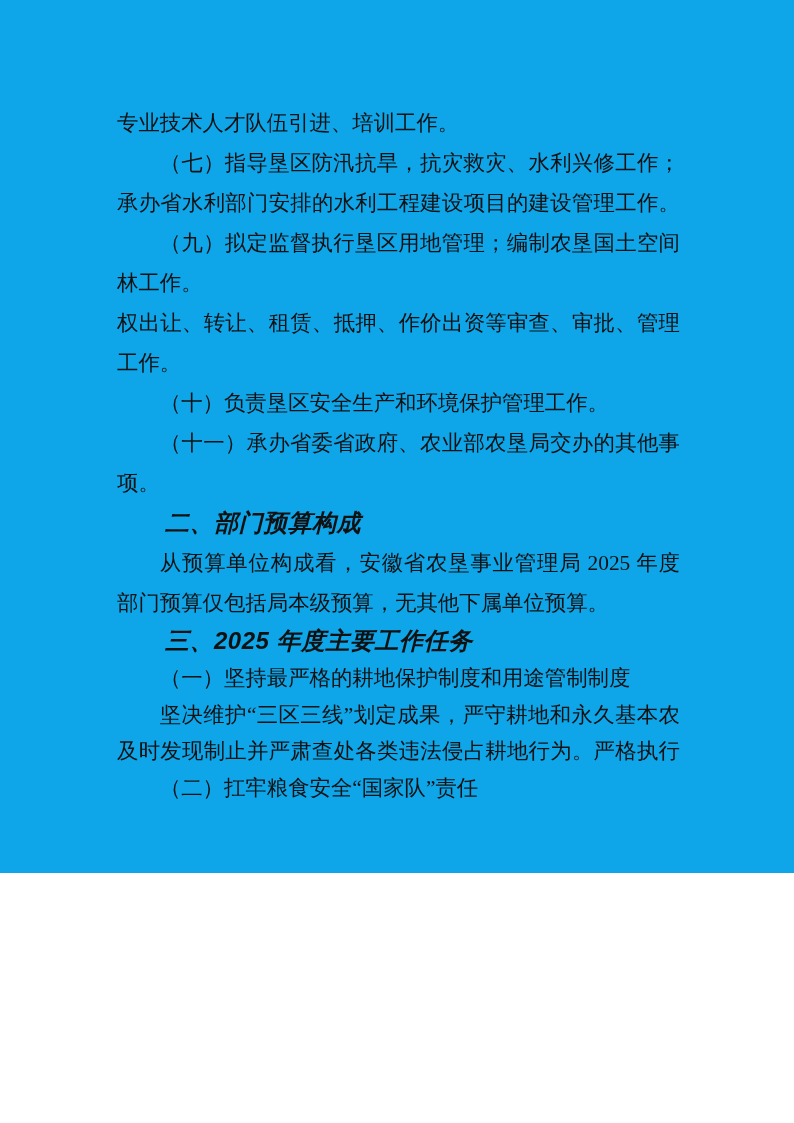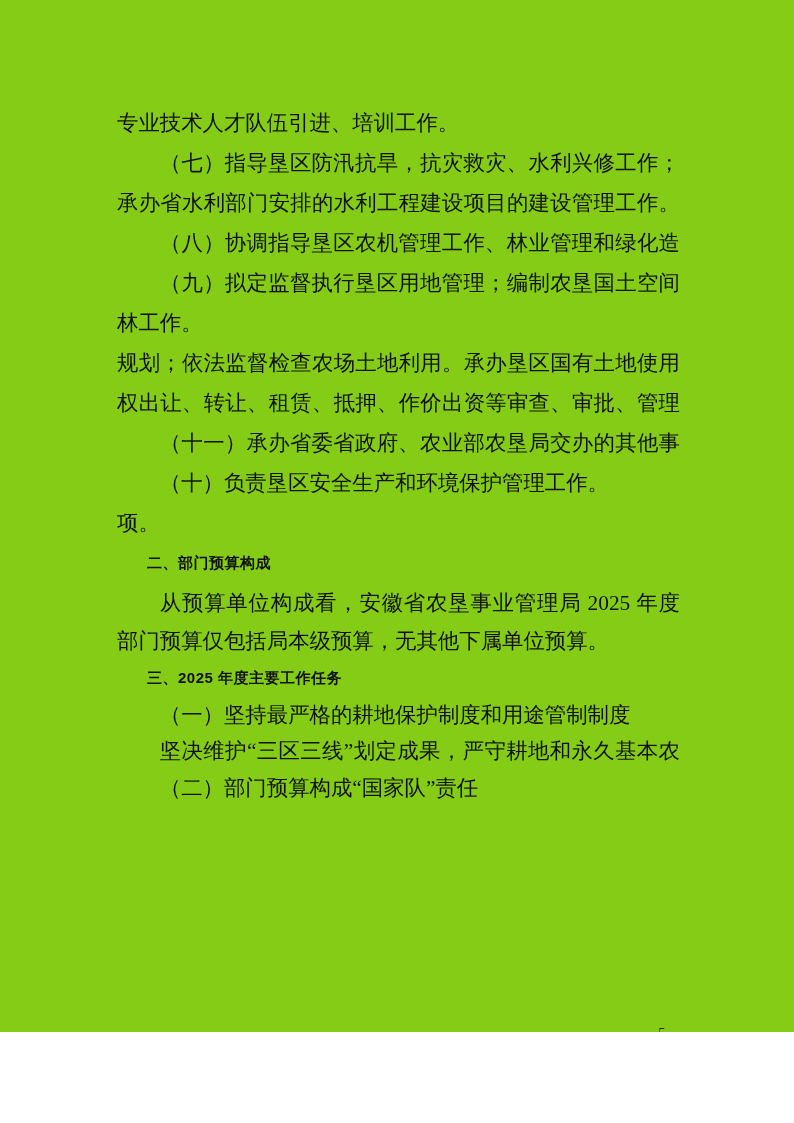--- a/index.html
+++ b/index.html
@@ -3,22 +3,22 @@
 <meta charset="utf-8">
 <style>
   html, body {
     margin: 0;
     padding: 0;
     background: #ffffff;
   }
   .page {
     position: relative;
     width: 794px;
-    height: 1032px;
-    background: #84cc16;
+    height: 873px;
+    background: #0ea5e9;
     overflow: hidden;
     font-family: "Liberation Serif", serif;
     color: #111111;
   }
   .doc-body {
     position: absolute;
     left: 117px;
     top: 103px;
     width: 563px;
   }
@@ -40,51 +40,52 @@
   }
   .line.stretch {
     white-space: normal;
     text-align: justify;
     text-align-last: justify;
     text-justify: inter-ideograph;
   }
   .line.heading {
     font-family: "Liberation Sans", sans-serif;
     font-weight: bold;
-    font-size: 15px;
+    font-size: 24px;
     letter-spacing: 0.5px;
+    font-style: italic;
   }
   .page-number {
     position: absolute;
     right: 117px;
     top: 1025px;
     font-family: "Liberation Serif", serif;
     font-size: 14.5px;
     color: #222222;
     letter-spacing: 1px;
   }
 </style>
 </head>
 <body>
 
 <div class="page">
   <div class="doc-body" id="doc-body">
       <div class="line">专业技术人才队伍引进、培训工作。</div>
       <div class="line indent stretch">（七）指导垦区防汛抗旱，抗灾救灾、水利兴修工作；</div>
       <div class="line stretch">承办省水利部门安排的水利工程建设项目的建设管理工作。</div>
-      <div class="line indent stretch">（八）协调指导垦区农机管理工作、林业管理和绿化造</div>
       <div class="line indent stretch">（九）拟定监督执行垦区用地管理；编制农垦国土空间</div>
       <div class="line">林工作。</div>
-      <div class="line stretch">规划；依法监督检查农场土地利用。承办垦区国有土地使用</div>
       <div class="line stretch">权出让、转让、租赁、抵押、作价出资等审查、审批、管理</div>
+      <div class="line">工作。</div>
+      <div class="line indent">（十）负责垦区安全生产和环境保护管理工作。</div>
       <div class="line indent stretch">（十一）承办省委省政府、农业部农垦局交办的其他事</div>
-      <div class="line indent">（十）负责垦区安全生产和环境保护管理工作。</div>
       <div class="line">项。</div>
       <div class="line indent heading">二、部门预算构成</div>
       <div class="line indent stretch">从预算单位构成看，安徽省农垦事业管理局 2025 年度</div>
       <div class="line">部门预算仅包括局本级预算，无其他下属单位预算。</div>
       <div class="line indent heading">三、2025 年度主要工作任务</div>
       <div class="line indent">（一）坚持最严格的耕地保护制度和用途管制制度</div>
       <div class="line indent stretch">坚决维护“三区三线”划定成果，严守耕地和永久基本农</div>
-      <div class="line indent">（二）部门预算构成“国家队”责任</div>
+      <div class="line stretch">及时发现制止并严肃查处各类违法侵占耕地行为。严格执行</div>
+      <div class="line indent">（二）扛牢粮食安全“国家队”责任</div>
     </div>
   <div class="page-number">- 5 -</div>
 </div>
 
 </body></html>

